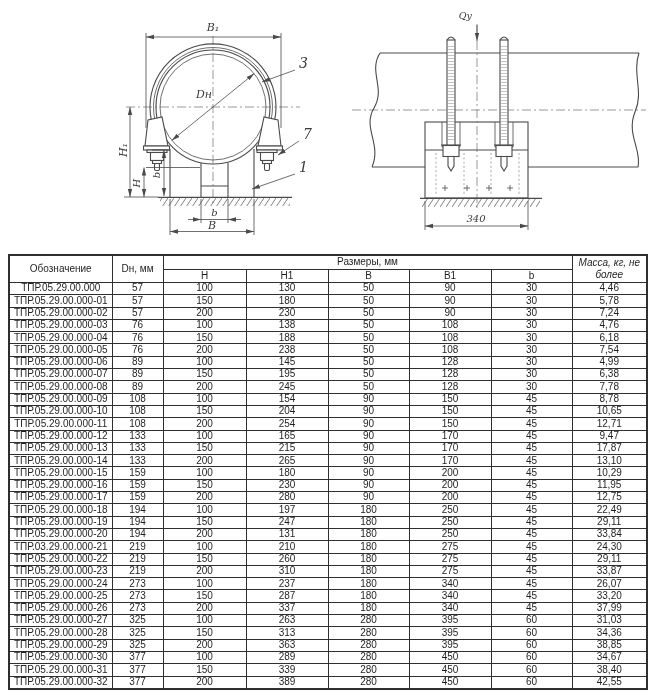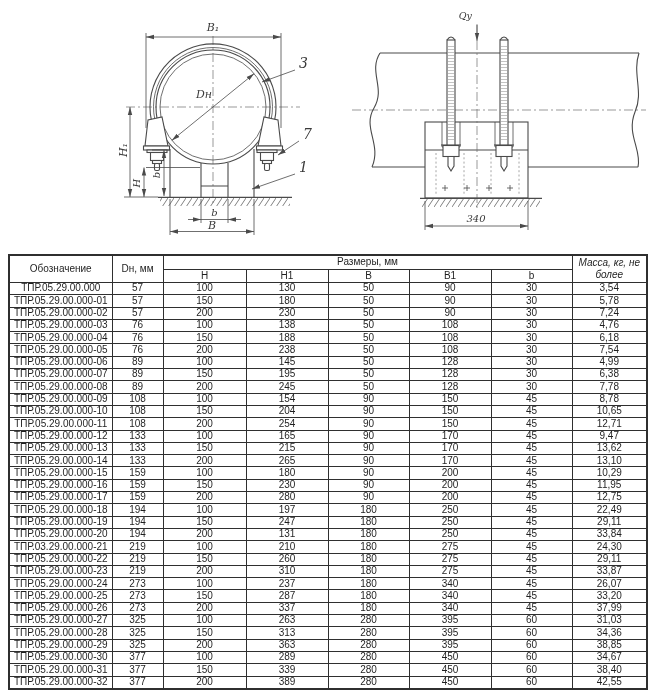--- a/index.html
+++ b/index.html
@@ -199,21 +199,21 @@
   </thead>
   <tbody>
       <tr>
         <td>ТПР.05.29.00.000</td>
         <td>57</td>
         <td>100</td>
         <td>130</td>
         <td>50</td>
         <td>90</td>
         <td>30</td>
-        <td>3,54</td>
+        <td>4,46</td>
       </tr>
       <tr>
         <td>ТПР.05.29.00.000-01</td>
         <td>57</td>
         <td>150</td>
         <td>180</td>
         <td>50</td>
         <td>90</td>
         <td>30</td>
         <td>5,78</td>
@@ -329,21 +329,21 @@
         <td>9,47</td>
       </tr>
       <tr>
         <td>ТПР.05.29.00.000-13</td>
         <td>133</td>
         <td>150</td>
         <td>215</td>
         <td>90</td>
         <td>170</td>
         <td>45</td>
-        <td>13,62</td>
+        <td>17,87</td>
       </tr>
       <tr>
         <td>ТПР.05.29.00.000-14</td>
         <td>133</td>
         <td>200</td>
         <td>265</td>
         <td>90</td>
         <td>170</td>
         <td>45</td>
         <td>13,10</td>

